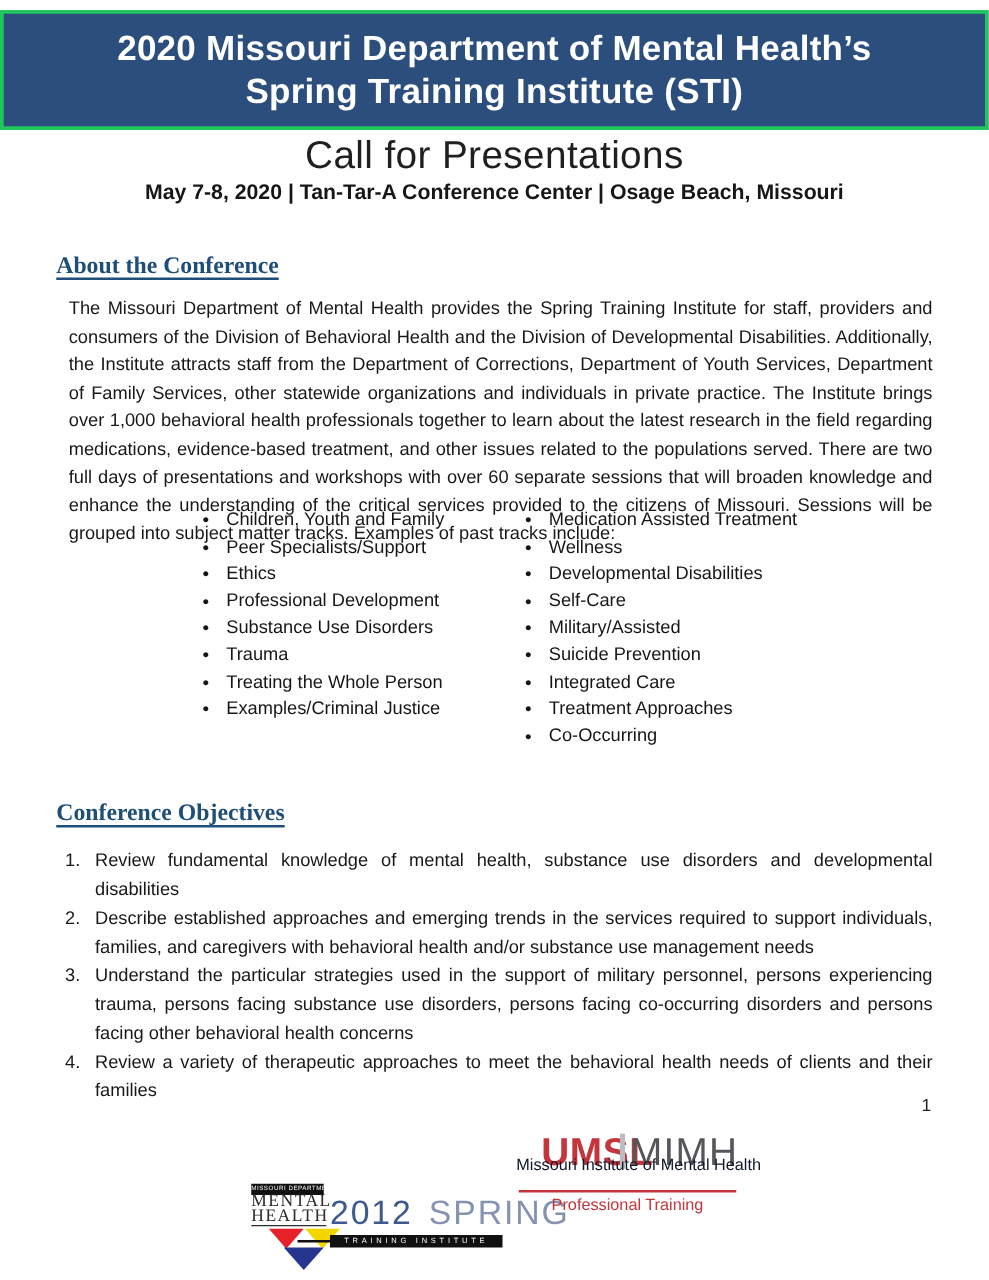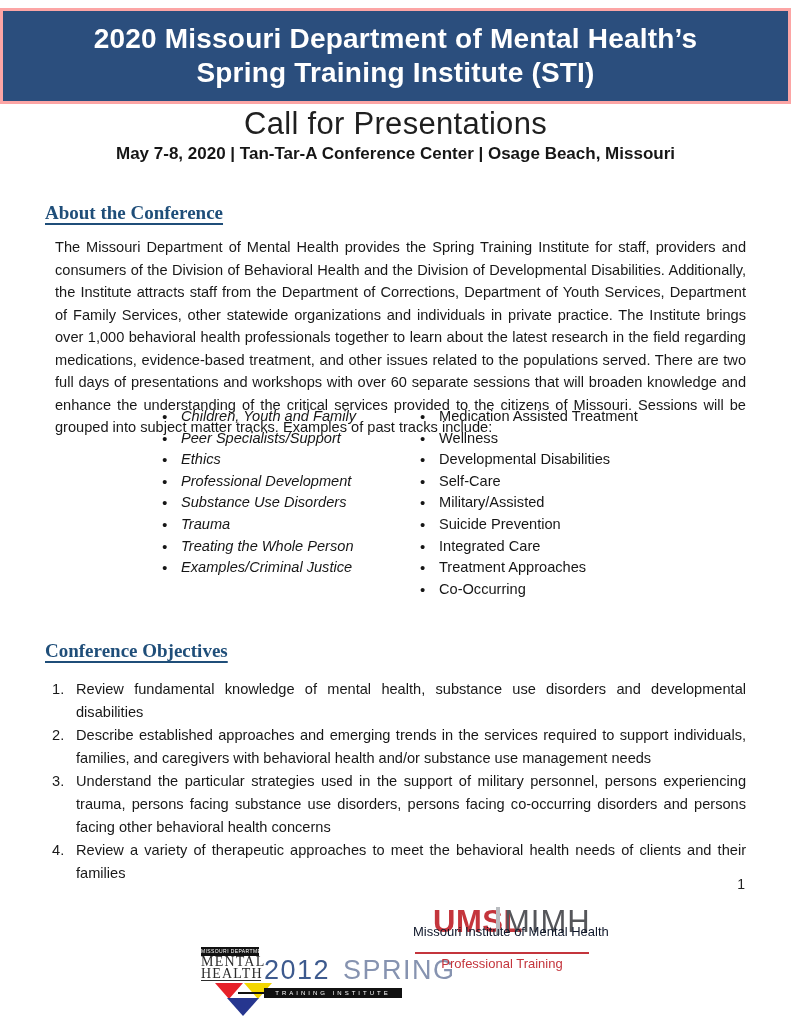--- a/index.html
+++ b/index.html
@@ -13,21 +13,21 @@
     overflow: hidden;
     margin: 0 auto;
   }
 
   
   .banner {
     position: absolute;
     top: 8px; left: 0;
     width: 791px; height: 96px;
     background: #2b4e7d;
-    border: 3px solid #fca5a5;
+    border: 3px solid #22c55e;
     text-align: center;
     padding-top: 11px;
   }
   .banner .line {
     color: #ffffff;
     font-weight: bold;
     font-size: 28px;
     line-height: 34px;
     letter-spacing: 0.2px;
   }
@@ -84,21 +84,21 @@
     position: absolute;
     top: 406px; left: 0;
     width: 791px;
     display: flex;
   }
   .tracks ul {
     list-style: none;
     font-size: 14.6px;
     color: #161616;
   }
-  .tracks ul.left  { margin-left: 160px; width: 258px; font-style: italic; }
+  .tracks ul.left  { margin-left: 160px; width: 258px; }
   .tracks ul.right { margin-left: 0; }
   .tracks li {
     position: relative;
     padding-left: 21px;
     line-height: 21.6px;
   }
   .tracks li::before {
     content: "\2022";
     position: absolute;
     left: 2px;

